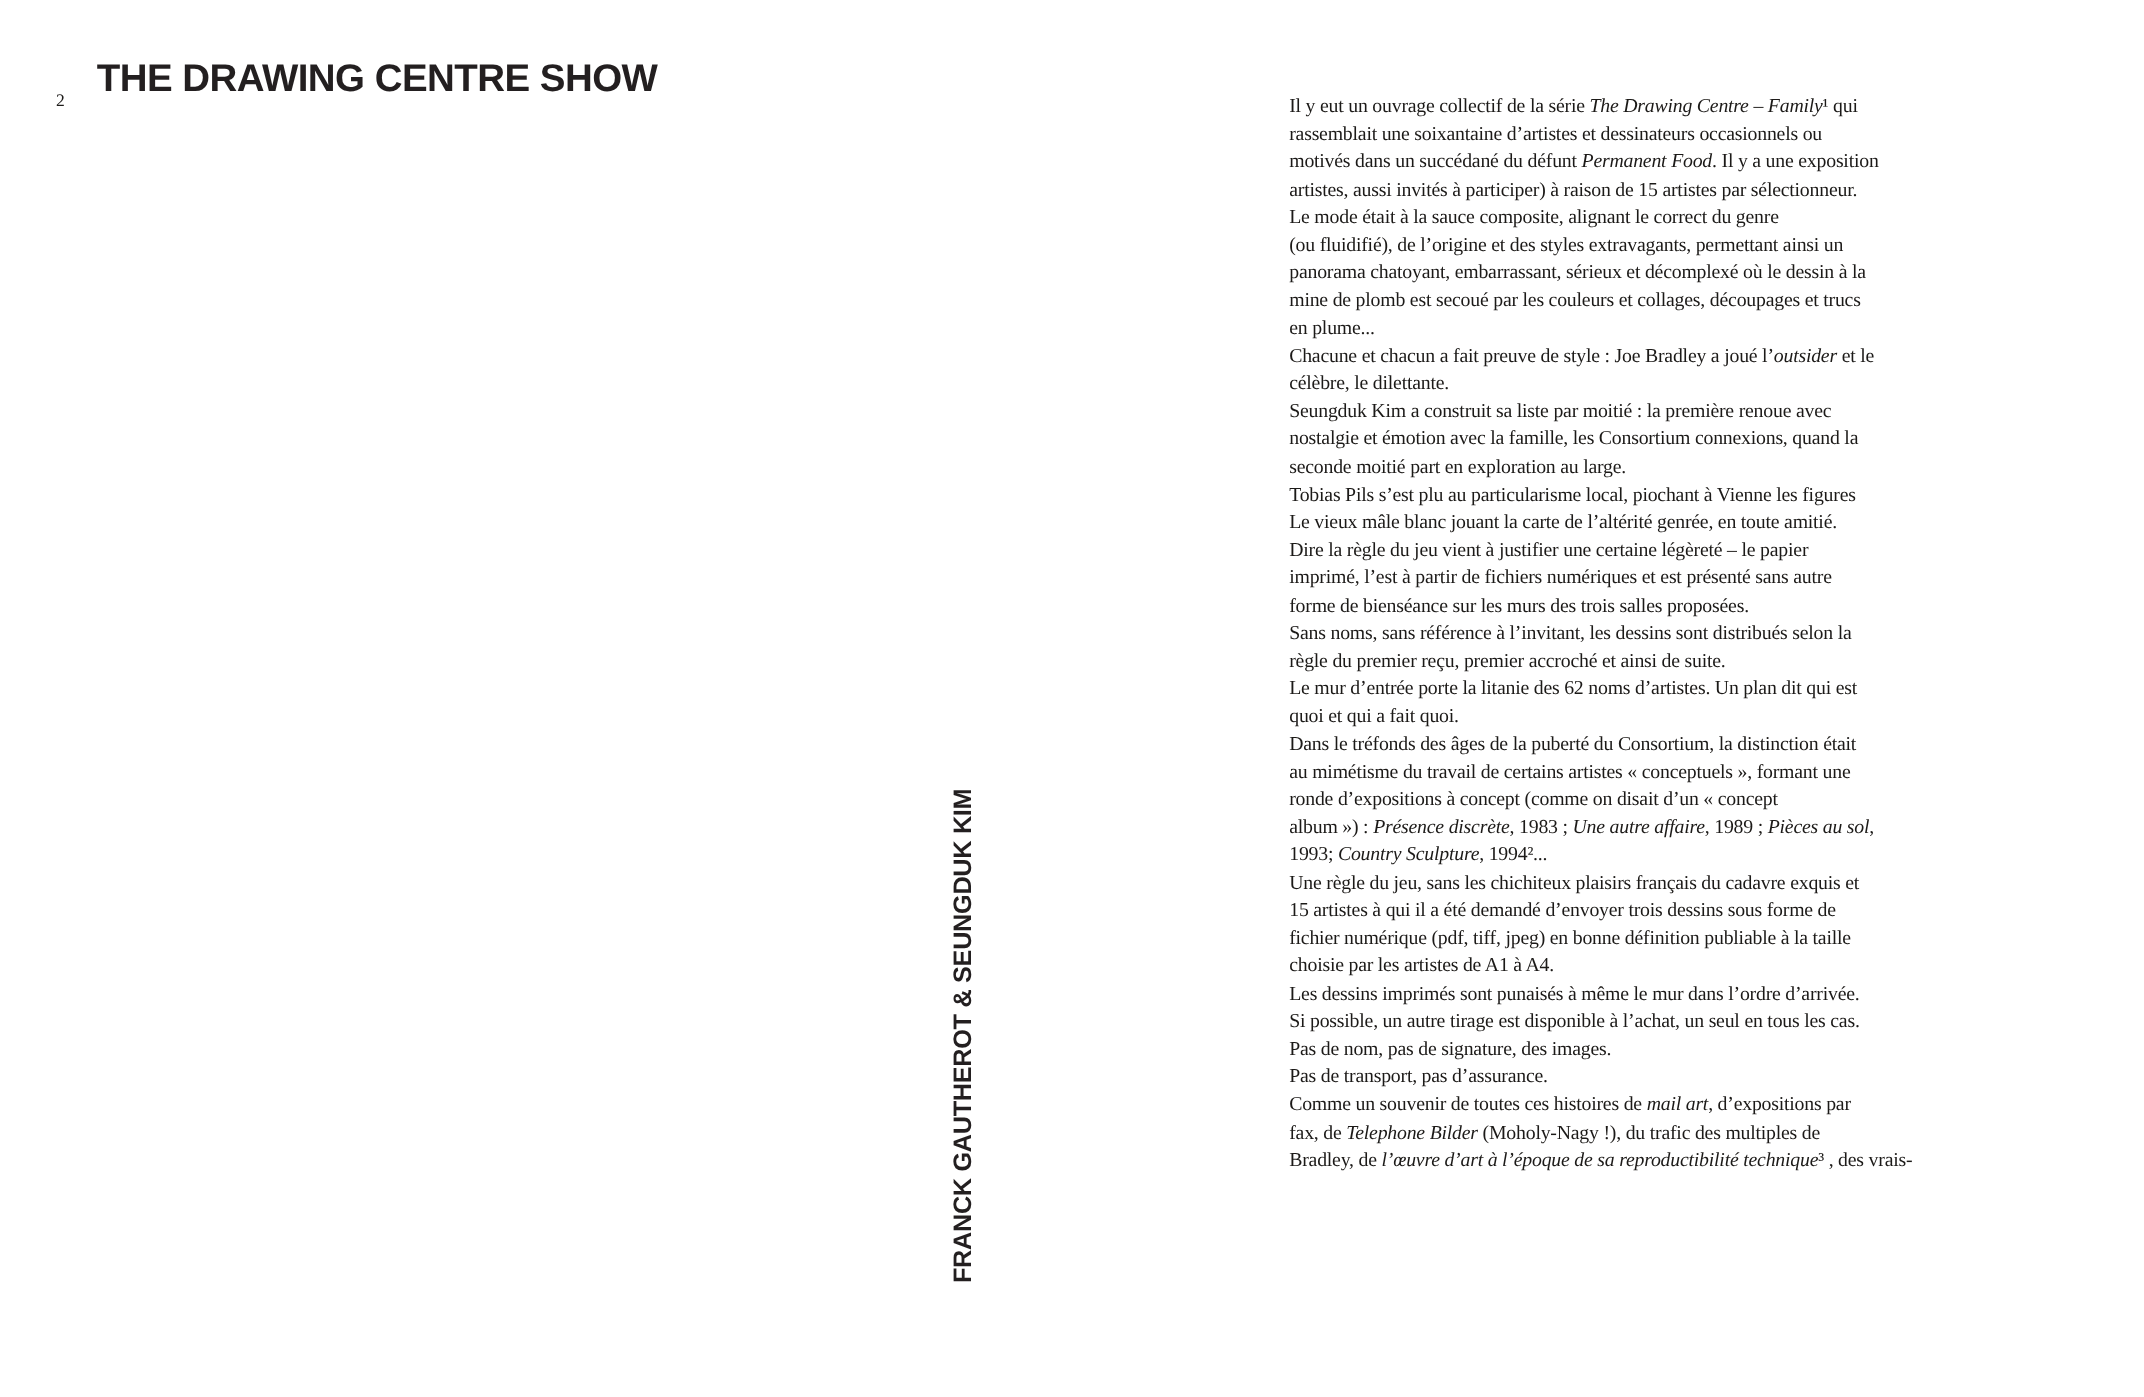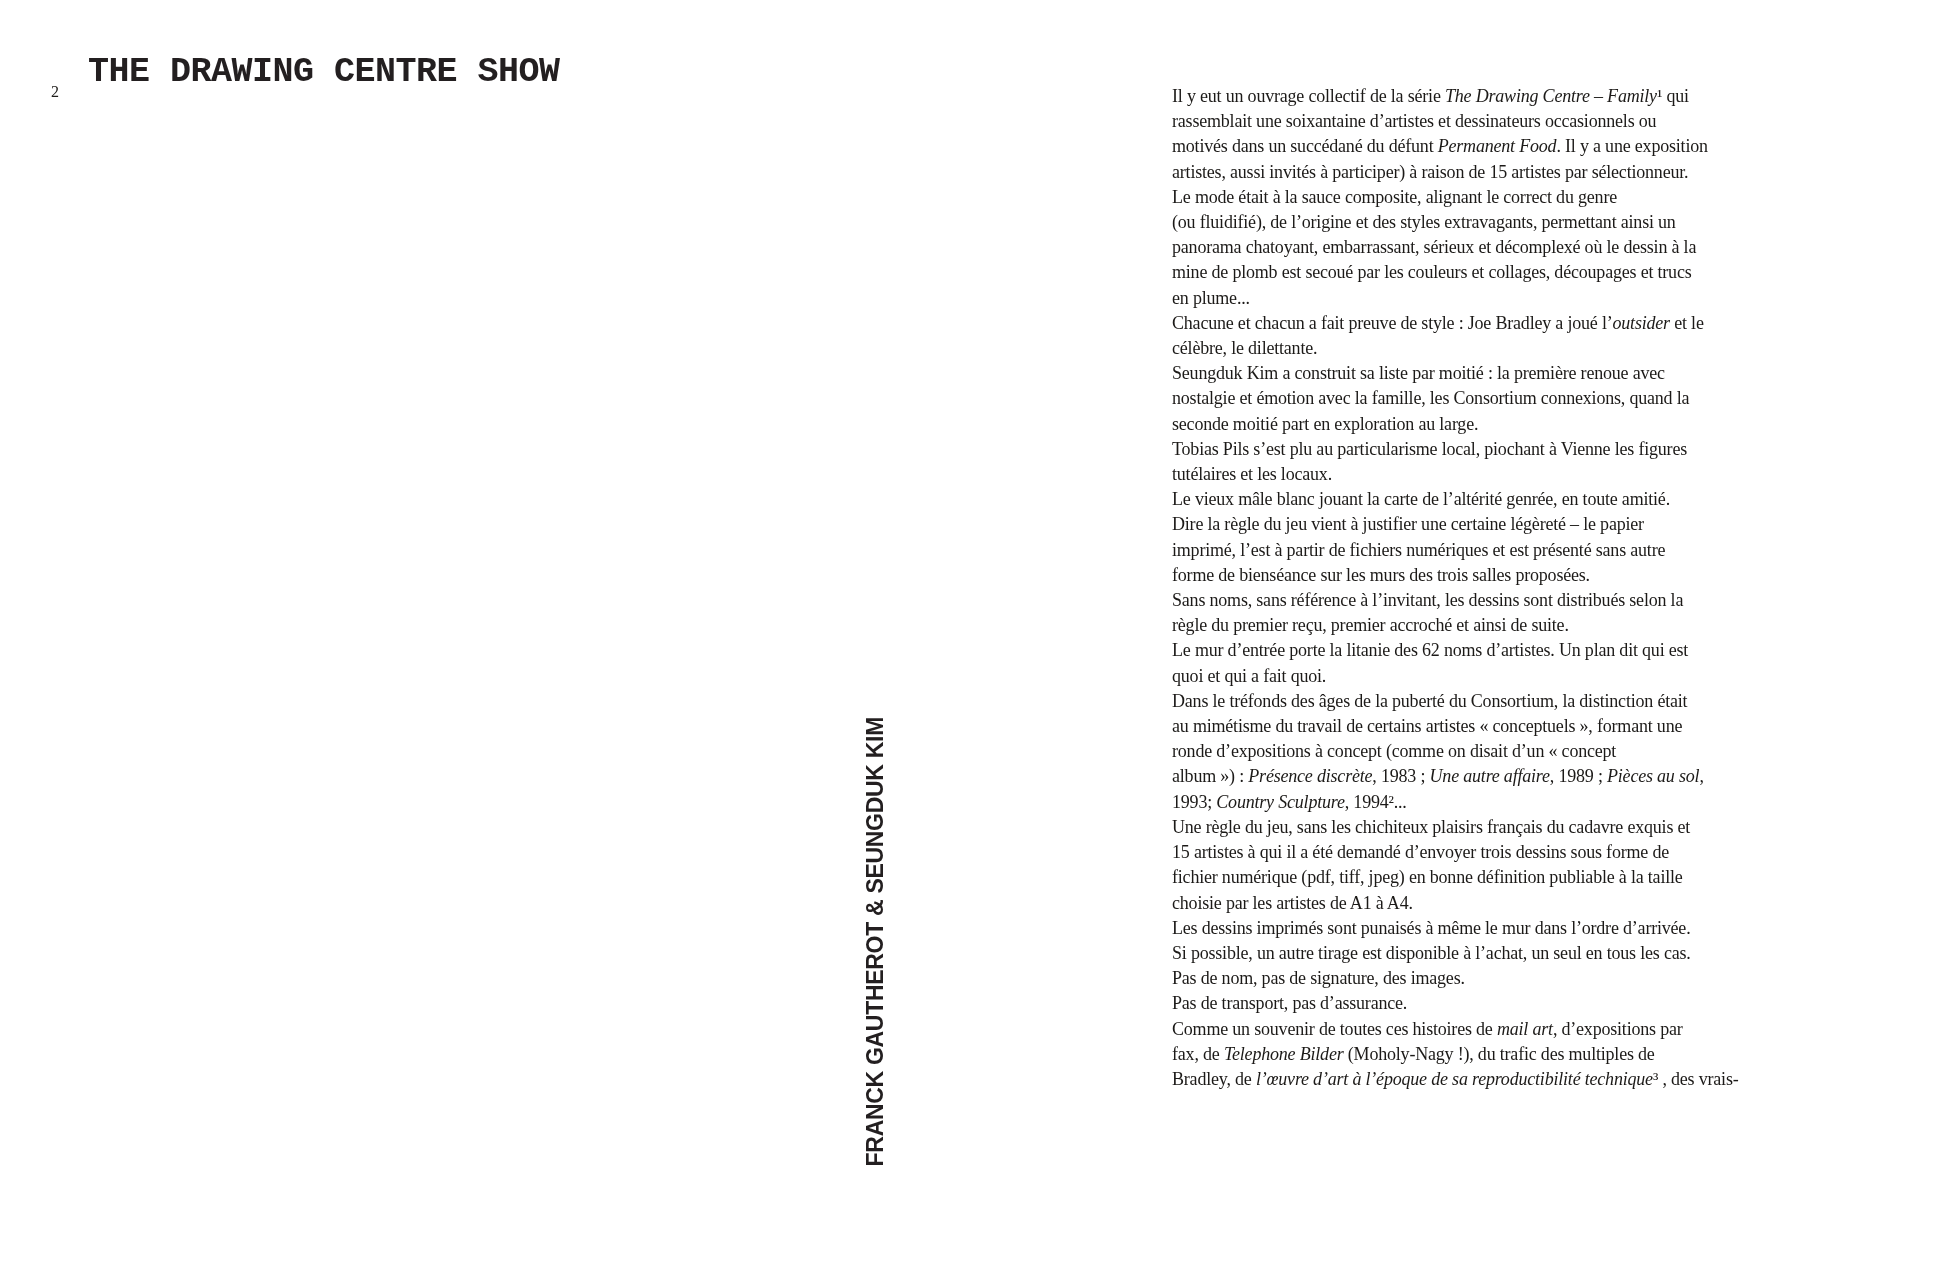--- a/index.html
+++ b/index.html
@@ -16,21 +16,21 @@
     top: 83px;
     font-family: "Liberation Serif", "DejaVu Serif", serif;
     font-size: 16px;
     color: #1e1c1a;
   }
   .title {
     position: absolute;
     left: 88px;
     top: 52px;
     margin: 0;
-    font-family: Liberation Mono, monospace;
+    font-family: Liberation Sans, sans-serif;
     font-weight: bold;
     font-size: 35px;
     letter-spacing: -0.5px;
     color: #231f20;
     white-space: nowrap;
   }
   .byline {
     position: absolute;
     left: 862px;
     bottom: 104px;
@@ -77,21 +77,20 @@
       <div class="ln"><span>(ou fluidifié), de l’origine et des styles extravagants, permettant ainsi un</span></div>
       <div class="ln"><span>panorama chatoyant, embarrassant, sérieux et décomplexé où le dessin à la</span></div>
       <div class="ln"><span>mine de plomb est secoué par les couleurs et collages, découpages et trucs</span></div>
       <div class="ln"><span>en plume...</span></div>
       <div class="ln"><span>Chacune et chacun a fait preuve de style : Joe Bradley a joué l’</span><span class="it">outsider</span><span> et le</span></div>
       <div class="ln"><span>célèbre, le dilettante.</span></div>
       <div class="ln"><span>Seungduk Kim a construit sa liste par moitié : la première renoue avec</span></div>
       <div class="ln"><span>nostalgie et émotion avec la famille, les Consortium connexions, quand la</span></div>
       <div class="ln"><span>seconde moitié part en exploration au large.</span></div>
       <div class="ln"><span>Tobias Pils s’est plu au particularisme local, piochant à Vienne les figures</span></div>
-      <div class="ln"><span>tutélaires et les locaux.</span></div>
       <div class="ln"><span>Le vieux mâle blanc jouant la carte de l’altérité genrée, en toute amitié.</span></div>
       <div class="ln"><span>Dire la règle du jeu vient à justifier une certaine légèreté – le papier</span></div>
       <div class="ln"><span>imprimé, l’est à partir de fichiers numériques et est présenté sans autre</span></div>
       <div class="ln"><span>forme de bienséance sur les murs des trois salles proposées.</span></div>
       <div class="ln"><span>Sans noms, sans référence à l’invitant, les dessins sont distribués selon la</span></div>
       <div class="ln"><span>règle du premier reçu, premier accroché et ainsi de suite.</span></div>
       <div class="ln"><span>Le mur d’entrée porte la litanie des 62 noms d’artistes. Un plan dit qui est</span></div>
       <div class="ln"><span>quoi et qui a fait quoi.</span></div>
       <div class="ln"><span>Dans le tréfonds des âges de la puberté du Consortium, la distinction était</span></div>
       <div class="ln"><span>au mimétisme du travail de certains artistes « conceptuels », formant une</span></div>

